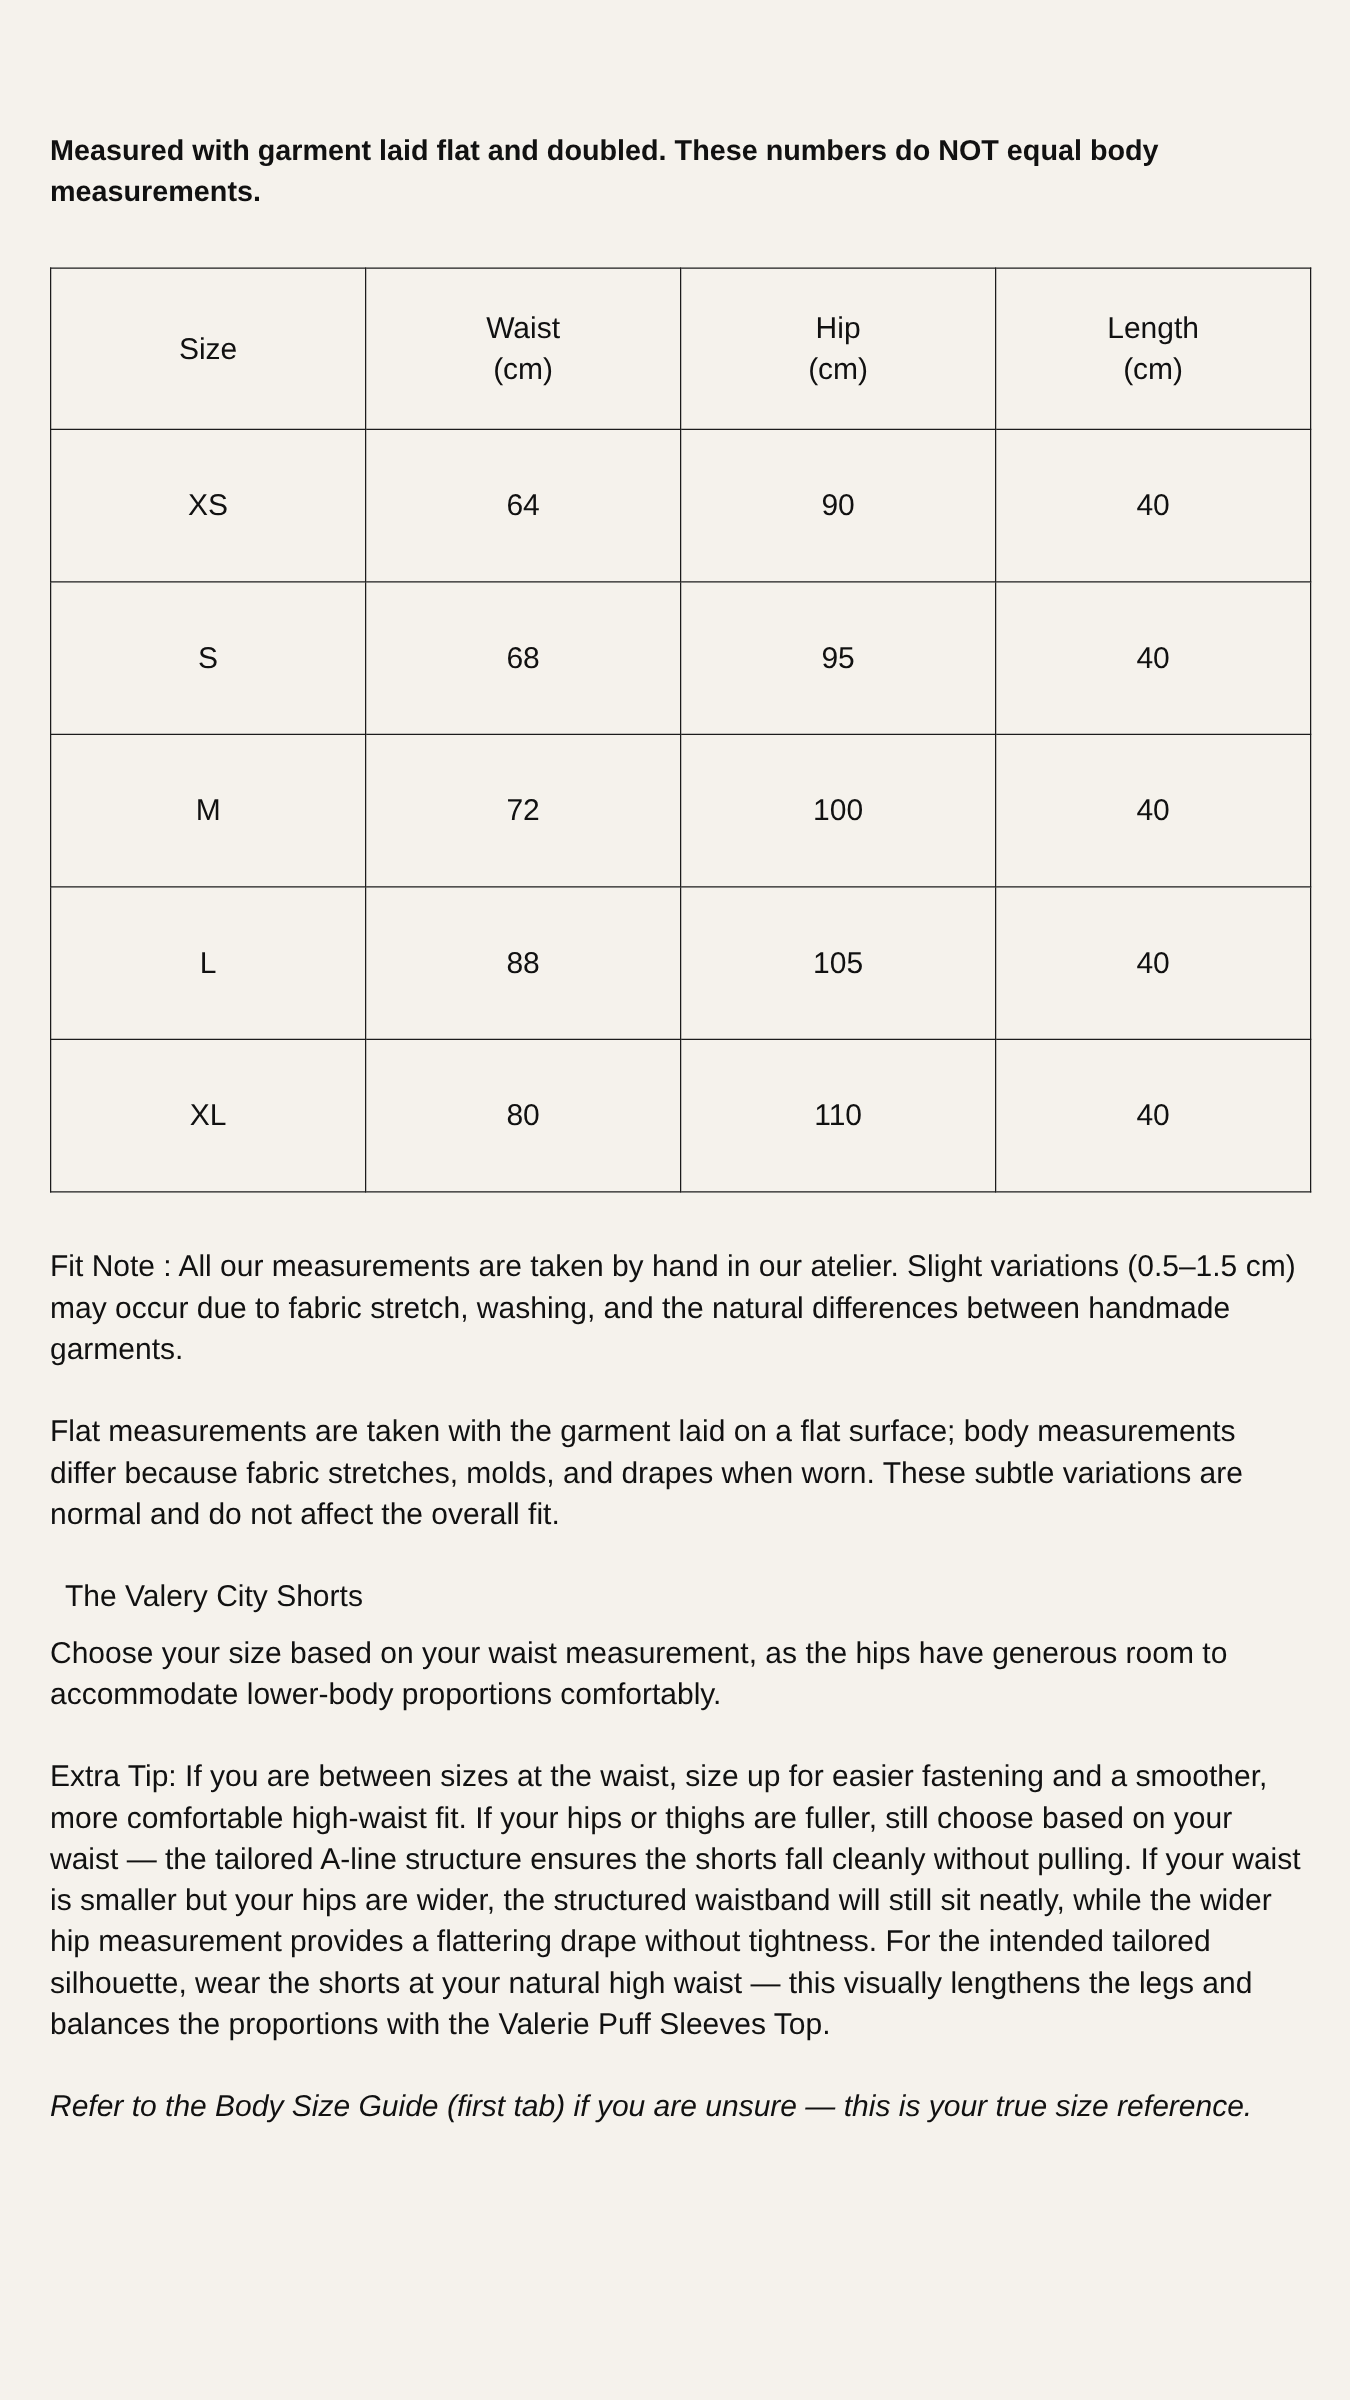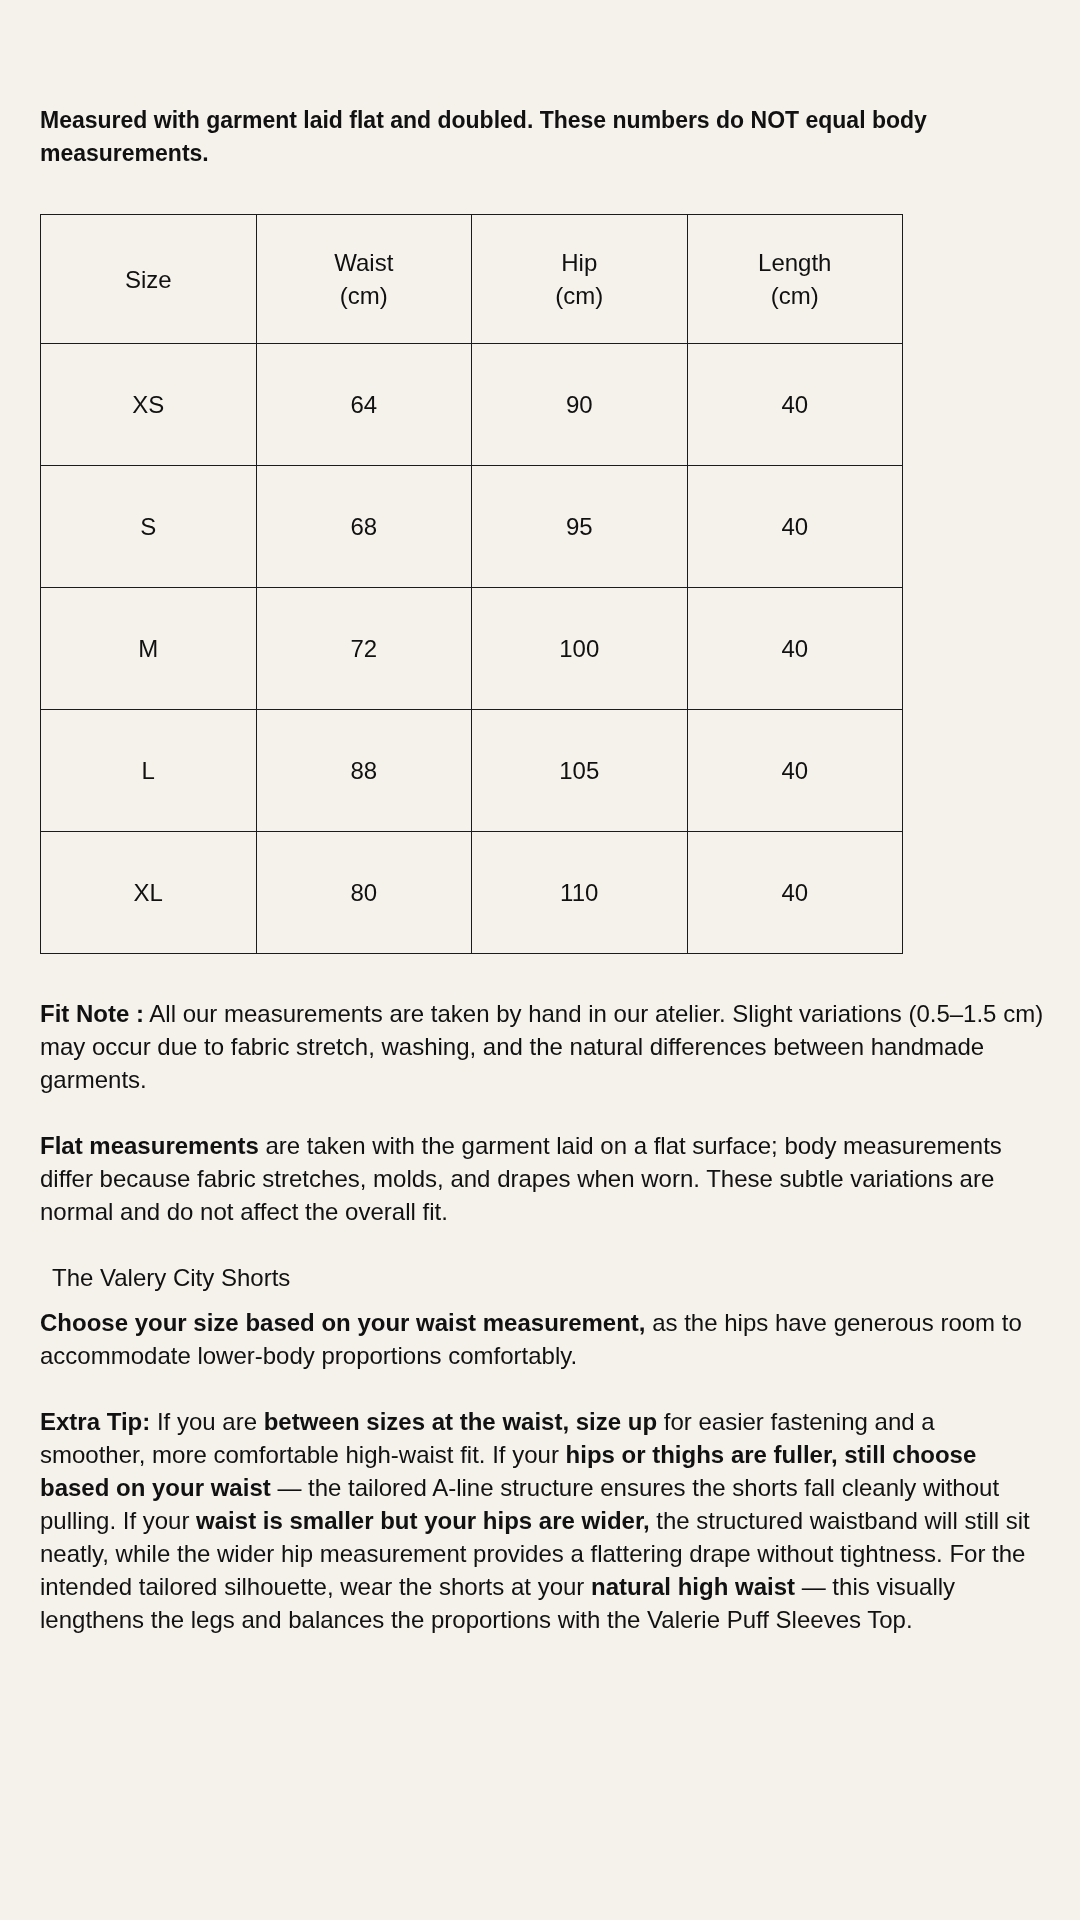--- a/index.html
+++ b/index.html
@@ -24,21 +24,21 @@
     .intro {
       font-weight: bold;
       font-size: 23px;
       line-height: 33px;
       margin: 0;
     }
     table.size-table {
       position: absolute;
       left: 0;
       top: 110px;
-      width: 863px;
+      width: 1009px;
       border-collapse: collapse;
       table-layout: fixed;
     }
     table.size-table th,
     table.size-table td {
       border: 1.5px solid #1c1c1c;
       text-align: center;
       vertical-align: middle;
       font-weight: normal;
       font-size: 24px;
@@ -59,21 +59,21 @@
       font-size: 24px;
       line-height: 33px;
     }
     .notes p {
       margin: 0 0 33px 0;
     }
     .notes p.tight {
       margin: 12px;
     }
     .notes b {
-      font-weight: bold;
+      font-weight: normal;
     }
     .notes i {
       font-style: italic;
     }
   </style>
 </head>
 <body>
 
 <div class="page">
   <p class="intro">Measured with garment laid flat and doubled. These numbers do NOT equal body measurements.</p>
@@ -124,14 +124,15 @@
   <div class="notes">
     <p><b>Fit Note :</b><span> All our measurements are taken by hand in our atelier. Slight variations (0.5–1.5 cm) may occur due to fabric stretch, washing, and the natural differences between handmade garments.</span></p>
 
     <p><b>Flat measurements</b><span> are taken with the garment laid on a flat surface; body measurements differ because fabric stretches, molds, and drapes when worn. These subtle variations are normal and do not affect the overall fit.</span></p>
 
     <p class="tight">The Valery City Shorts</p>
     <p><b>Choose your size based on your waist measurement,</b><span> as the hips have generous room to accommodate lower-body proportions comfortably.</span></p>
 
     <p><b>Extra Tip:</b><span> If you are </span><b>between sizes at the waist, size up</b><span> for easier fastening and a smoother, more comfortable high-waist fit. If your </span><b>hips or thighs are fuller, still choose based on your waist</b><span> — the tailored A-line structure ensures the shorts fall cleanly without pulling. If your </span><b>waist is smaller but your hips are wider,</b><span> the structured waistband will still sit neatly, while the wider hip measurement provides a flattering drape without tightness. For the intended tailored silhouette, wear the shorts at your </span><b>natural high waist</b><span> — this visually lengthens the legs and balances the proportions with the Valerie Puff Sleeves Top.</span></p>
 
+    <p><i>Refer to the Body Size Guide (first tab) if you are unsure — this is your true size reference.</i></p>
   </div>
 </div>
 
 </body></html>

